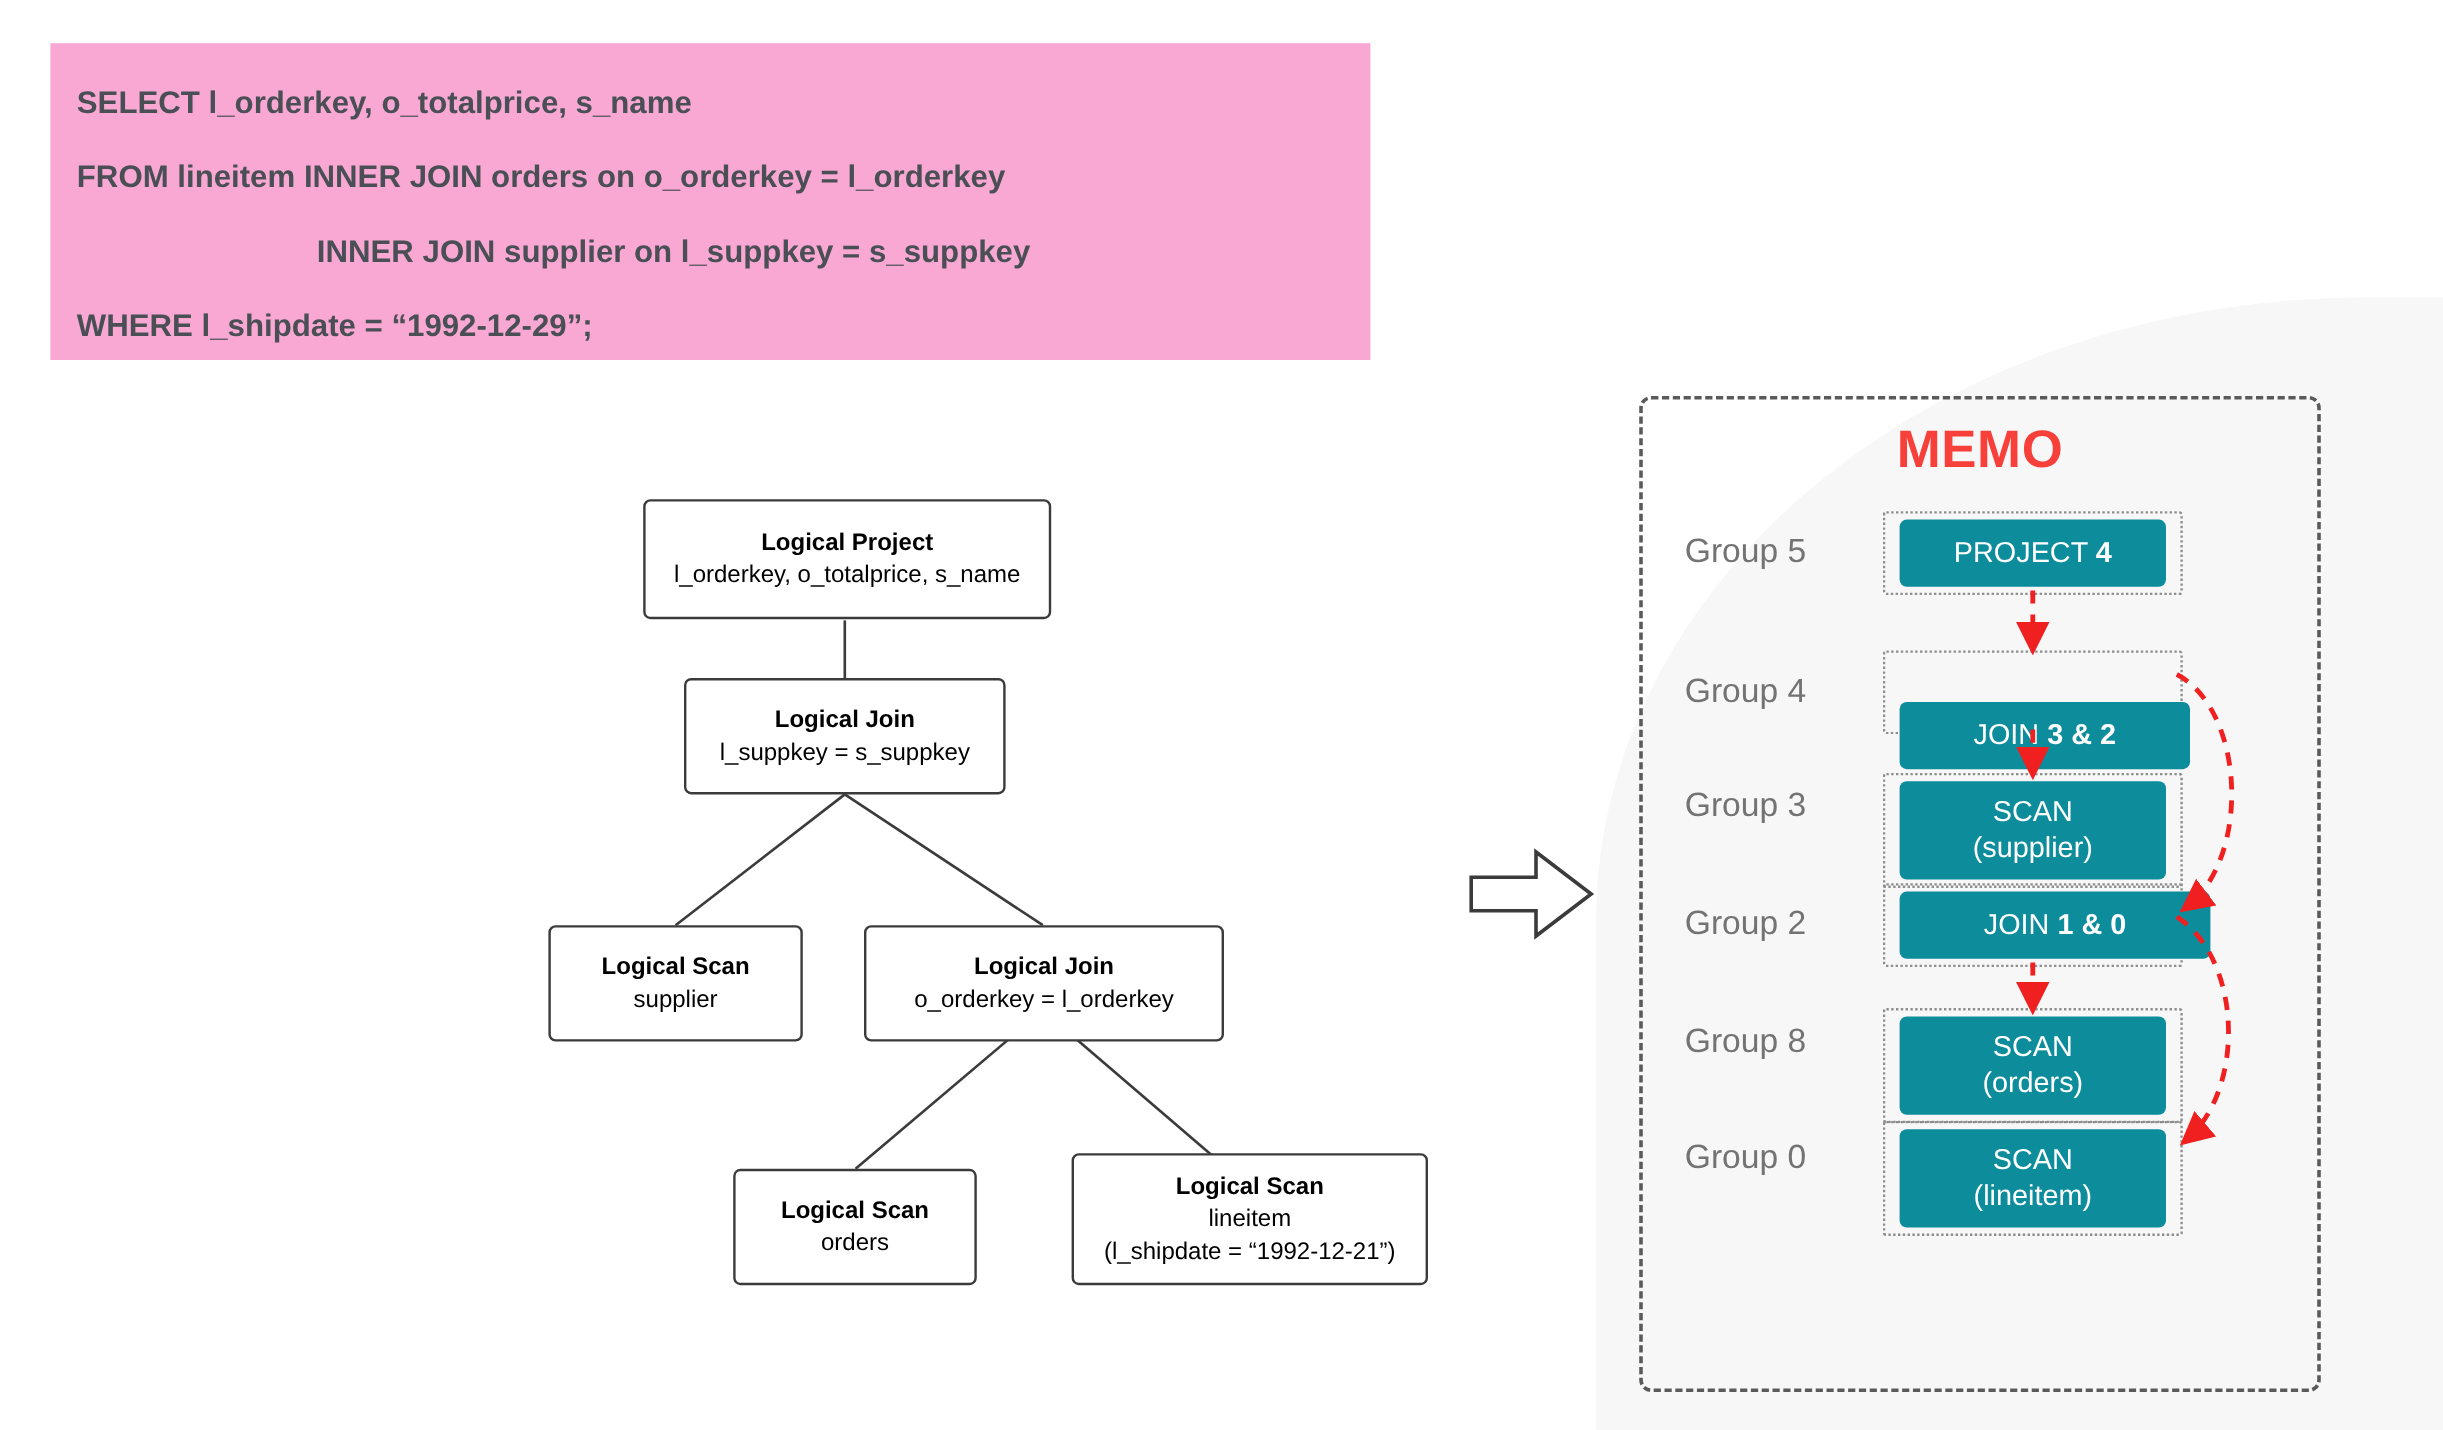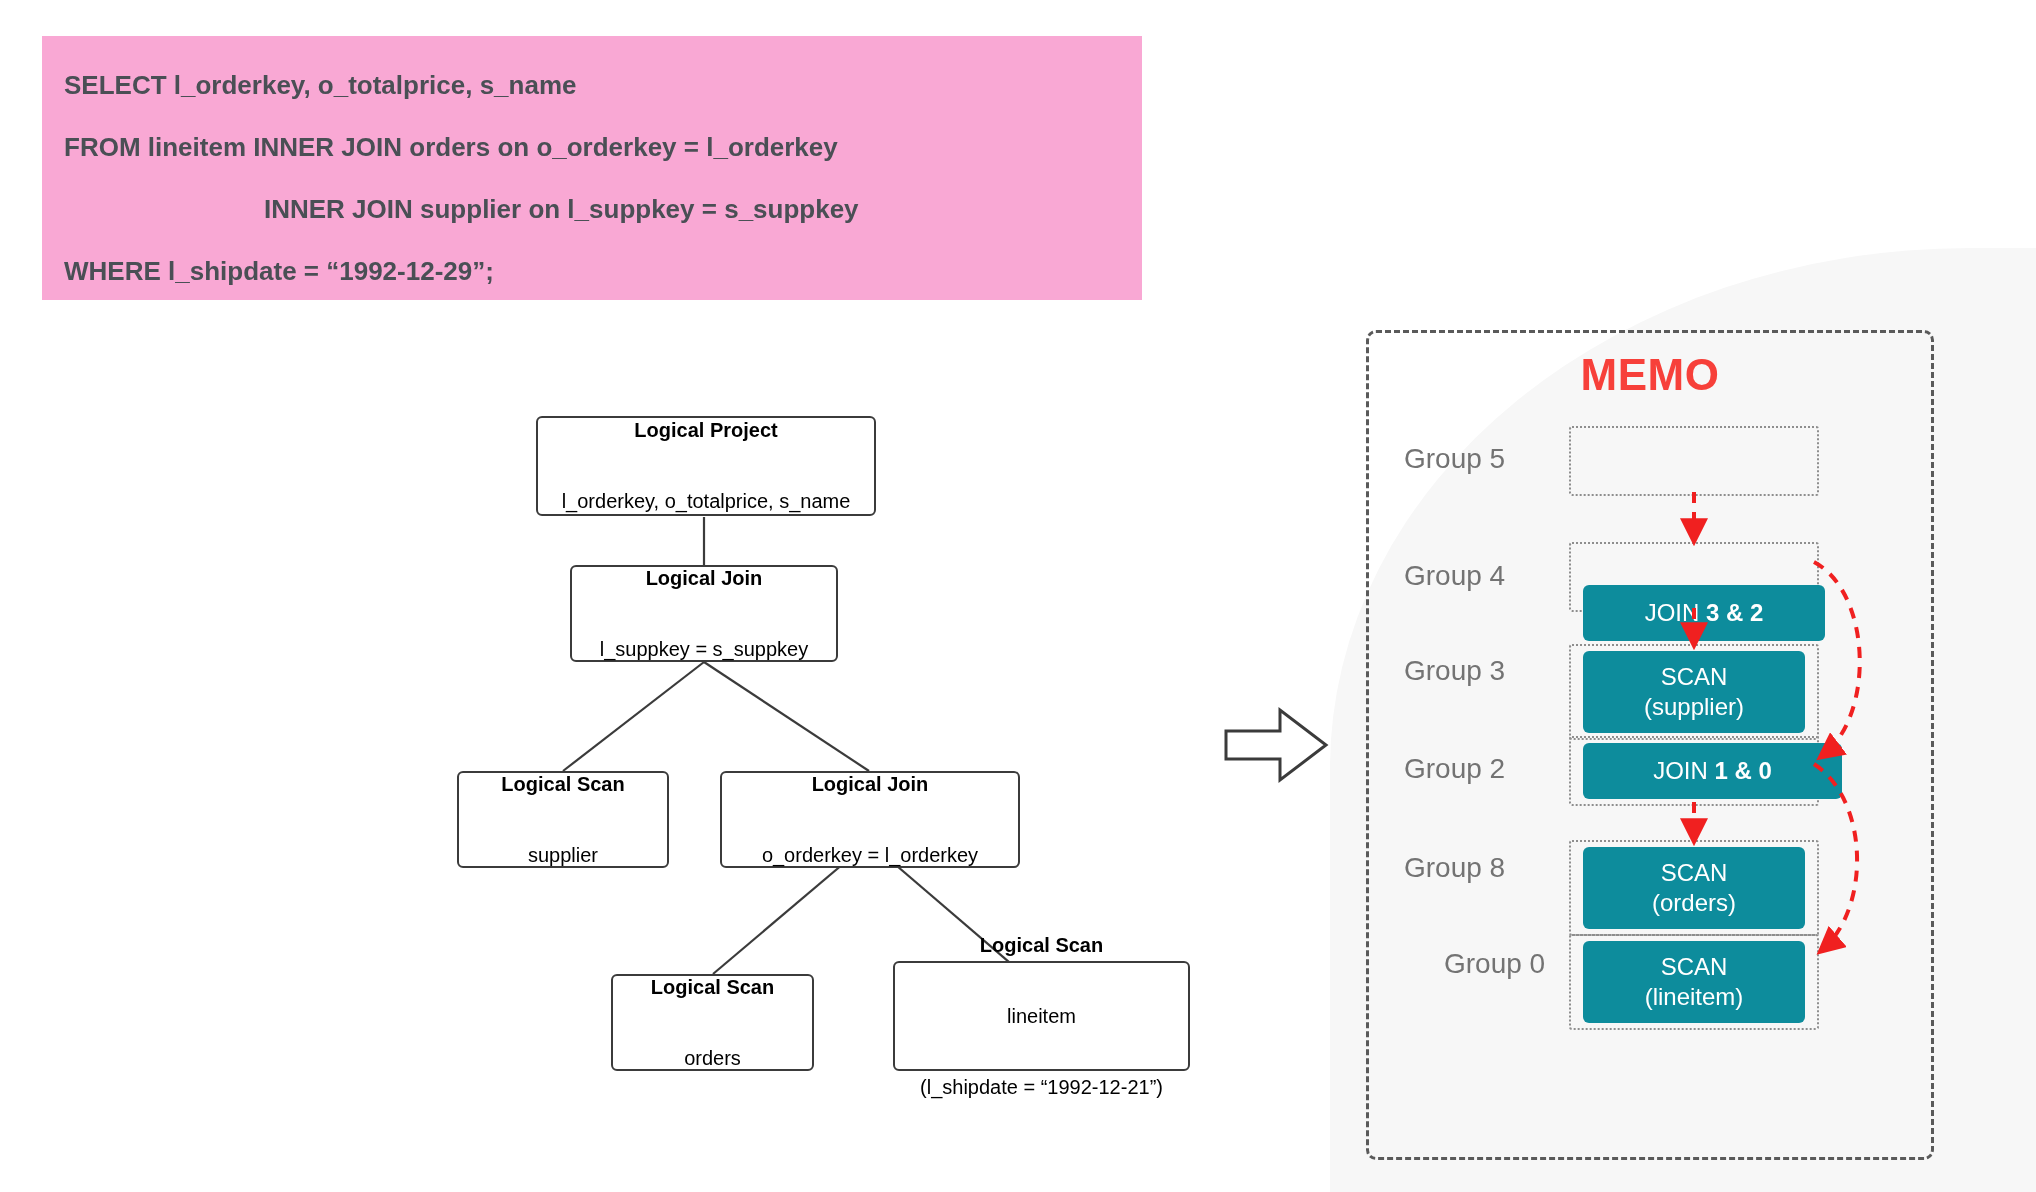--- a/index.html
+++ b/index.html
@@ -62,21 +62,20 @@
     box-sizing: border-box;
     border: 2.5px solid #3b3b3b;
     border-radius: 6px;
     background: #ffffff;
     display: flex;
     flex-direction: column;
     align-items: center;
     justify-content: center;
     color: #000000;
     z-index: 2;
-    gap: 44px;
   }
   .tree-node .t-title {
     font-size: 20px;
     font-weight: bold;
     line-height: 1.35;
   }
   .tree-node .t-sub {
     font-size: 20px;
     font-weight: normal;
     line-height: 1.35;
@@ -211,29 +210,32 @@
   </svg>
 
   <div id="memo-panel"></div>
   <div id="memo-title">MEMO</div>
 
   <div class="group-label" style="left:1404px; top:443px;">Group 5</div>
   <div class="group-label" style="left:1404px; top:560px;">Group 4</div>
   <div class="group-label" style="left:1404px; top:655px;">Group 3</div>
   <div class="group-label" style="left:1404px; top:753px;">Group 2</div>
   <div class="group-label" style="left:1404px; top:852px;">Group 8</div>
-  <div class="group-label" style="left:1404px; top:948px;margin-left:40px;">Group 0</div>
+  <div class="group-label" style="left:1404px; top:948px;">Group 0</div>
 
   <div class="group-slot" style="left:1569px; top:426px; width:250px; height:70px;"></div>
   <div class="group-slot" style="left:1569px; top:542px; width:250px; height:70px;"></div>
   <div class="group-slot" style="left:1569px; top:644px; width:250px; height:96px;"></div>
   <div class="group-slot" style="left:1569px; top:736px; width:250px; height:70px;"></div>
   <div class="group-slot" style="left:1569px; top:840px; width:250px; height:96px;"></div>
   <div class="group-slot" style="left:1569px; top:934px; width:250px; height:96px;"></div>
 
+  <div class="memo-expr" style="left:1583px; top:433px; width:222px; height:56px;">
+    <div class="e-line"><span>PROJECT</span> <span class="e-strong">4</span></div>
+  </div>
 
   <div class="memo-expr" style="left:1583px; top:549px; width:242px; height:56px;margin-top:36px;">
     <div class="e-line"><span>JOIN</span> <span class="e-strong">3 &amp; 2</span></div>
   </div>
 
   <div class="memo-expr" style="left:1583px; top:651px; width:222px; height:82px;">
     <div class="e-line">SCAN</div>
     <div class="e-line">(supplier)</div>
   </div>
 

